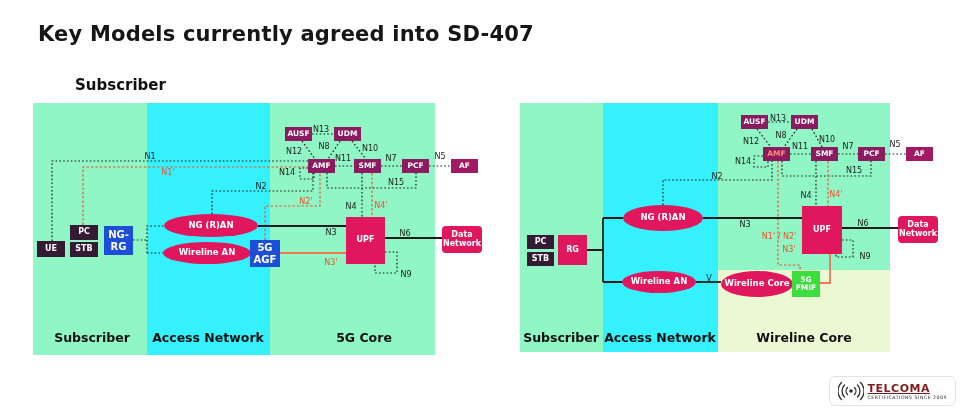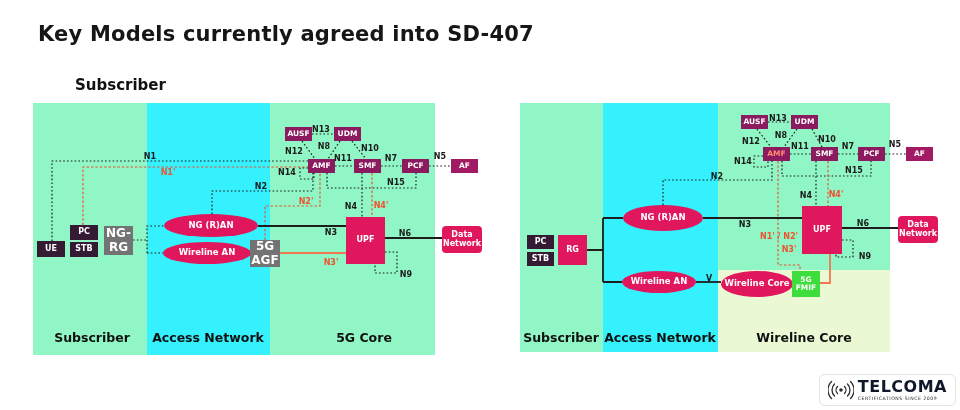--- a/index.html
+++ b/index.html
@@ -14,31 +14,31 @@
   .lo{stroke:#f2764f;stroke-width:1.8;fill:none;}
   .dt{stroke:#1d1d1d;stroke-width:1.2;fill:none;stroke-dasharray:1.6 2.2;}
   .rdt{stroke:#f0512f;stroke-width:1.2;fill:none;stroke-dasharray:2.4 2;}
   .node{position:absolute;display:flex;align-items:center;justify-content:center;
         color:#fff;font-weight:bold;text-align:center;line-height:1.12;}
   .ml{white-space:pre-line;}
   .dk{background:#341a33;font-size:8px;}
   .nf{background:#8c1a5e;font-size:7.5px;}
   .af{background:#a21a64;}
   .cr{background:#e0175d;font-size:8px;}
-  .or{background:#737373;font-size:12px;}
+  .or{background:#1d4ed8;font-size:10px;}
   .grn{background:#3edd3e;font-size:7.5px;}
   .ell{border-radius:50%;font-size:8.5px;}
   .rnd{border-radius:4px;font-size:8px;}
   .amf-red{color:#ff8d73;}
-  .il{position:absolute;transform:translate(-50%,-50%);font-size:8px;font-weight:bold;color:#1b1b1b;white-space:nowrap;}
+  .il{position:absolute;transform:translate(-50%,-50%);font-size:8px;font-weight:normal;color:#1b1b1b;white-space:nowrap;}
   .ilr{color:#f0512f;}
   .bandlbl{position:absolute;transform:translate(-50%,-50%);font-size:12.5px;font-weight:600;color:#101010;white-space:nowrap;}
   .logo{position:absolute;right:4px;bottom:4px;display:flex;align-items:center;gap:4px;
         border:1px solid #e3e3e3;border-radius:6px;padding:4px 8px;background:#fff;}
-  .brand{font-size:16px;font-weight:bold;color:#0f172a;letter-spacing:.5px;line-height:1;}
+  .brand{font-size:11px;font-weight:bold;color:#7f1d1d;letter-spacing:.5px;line-height:1;text-decoration:underline;}
   .tagline{font-size:4.6px;color:#2b2b2b;letter-spacing:.55px;margin-top:1px;}
 </style>
 </head>
 <body>
 
 <div class="stage">
 
   <h1 class="title">Key Models currently agreed into SD-407</h1>
   <div class="heading" style="left:75px">Subscriber</div>
 

